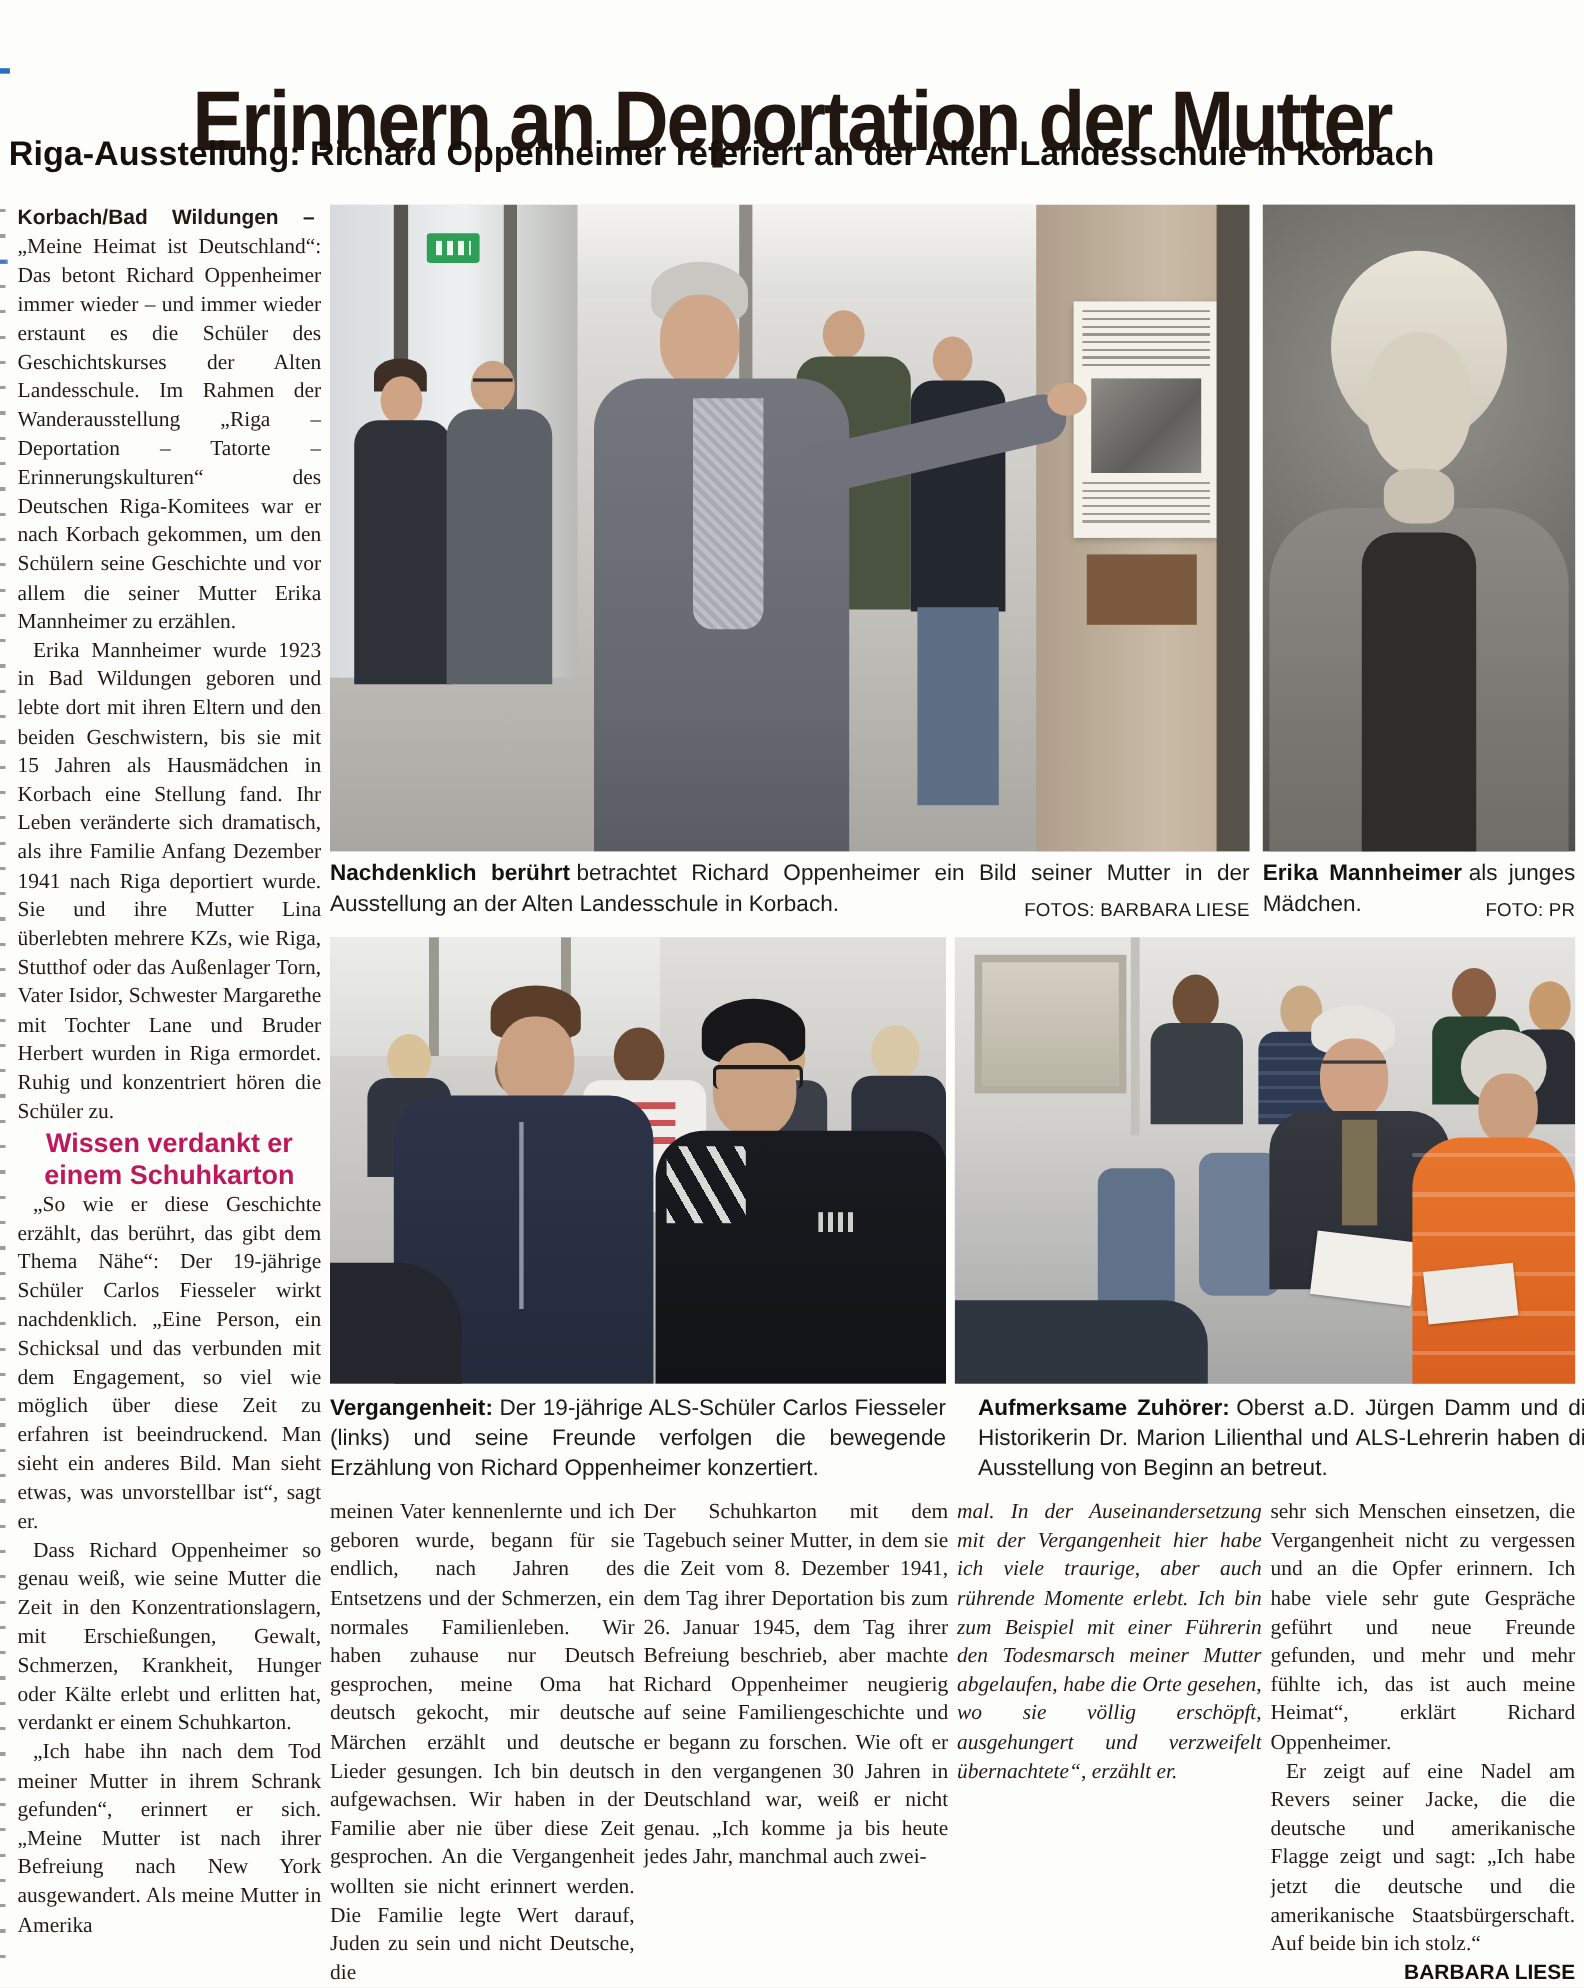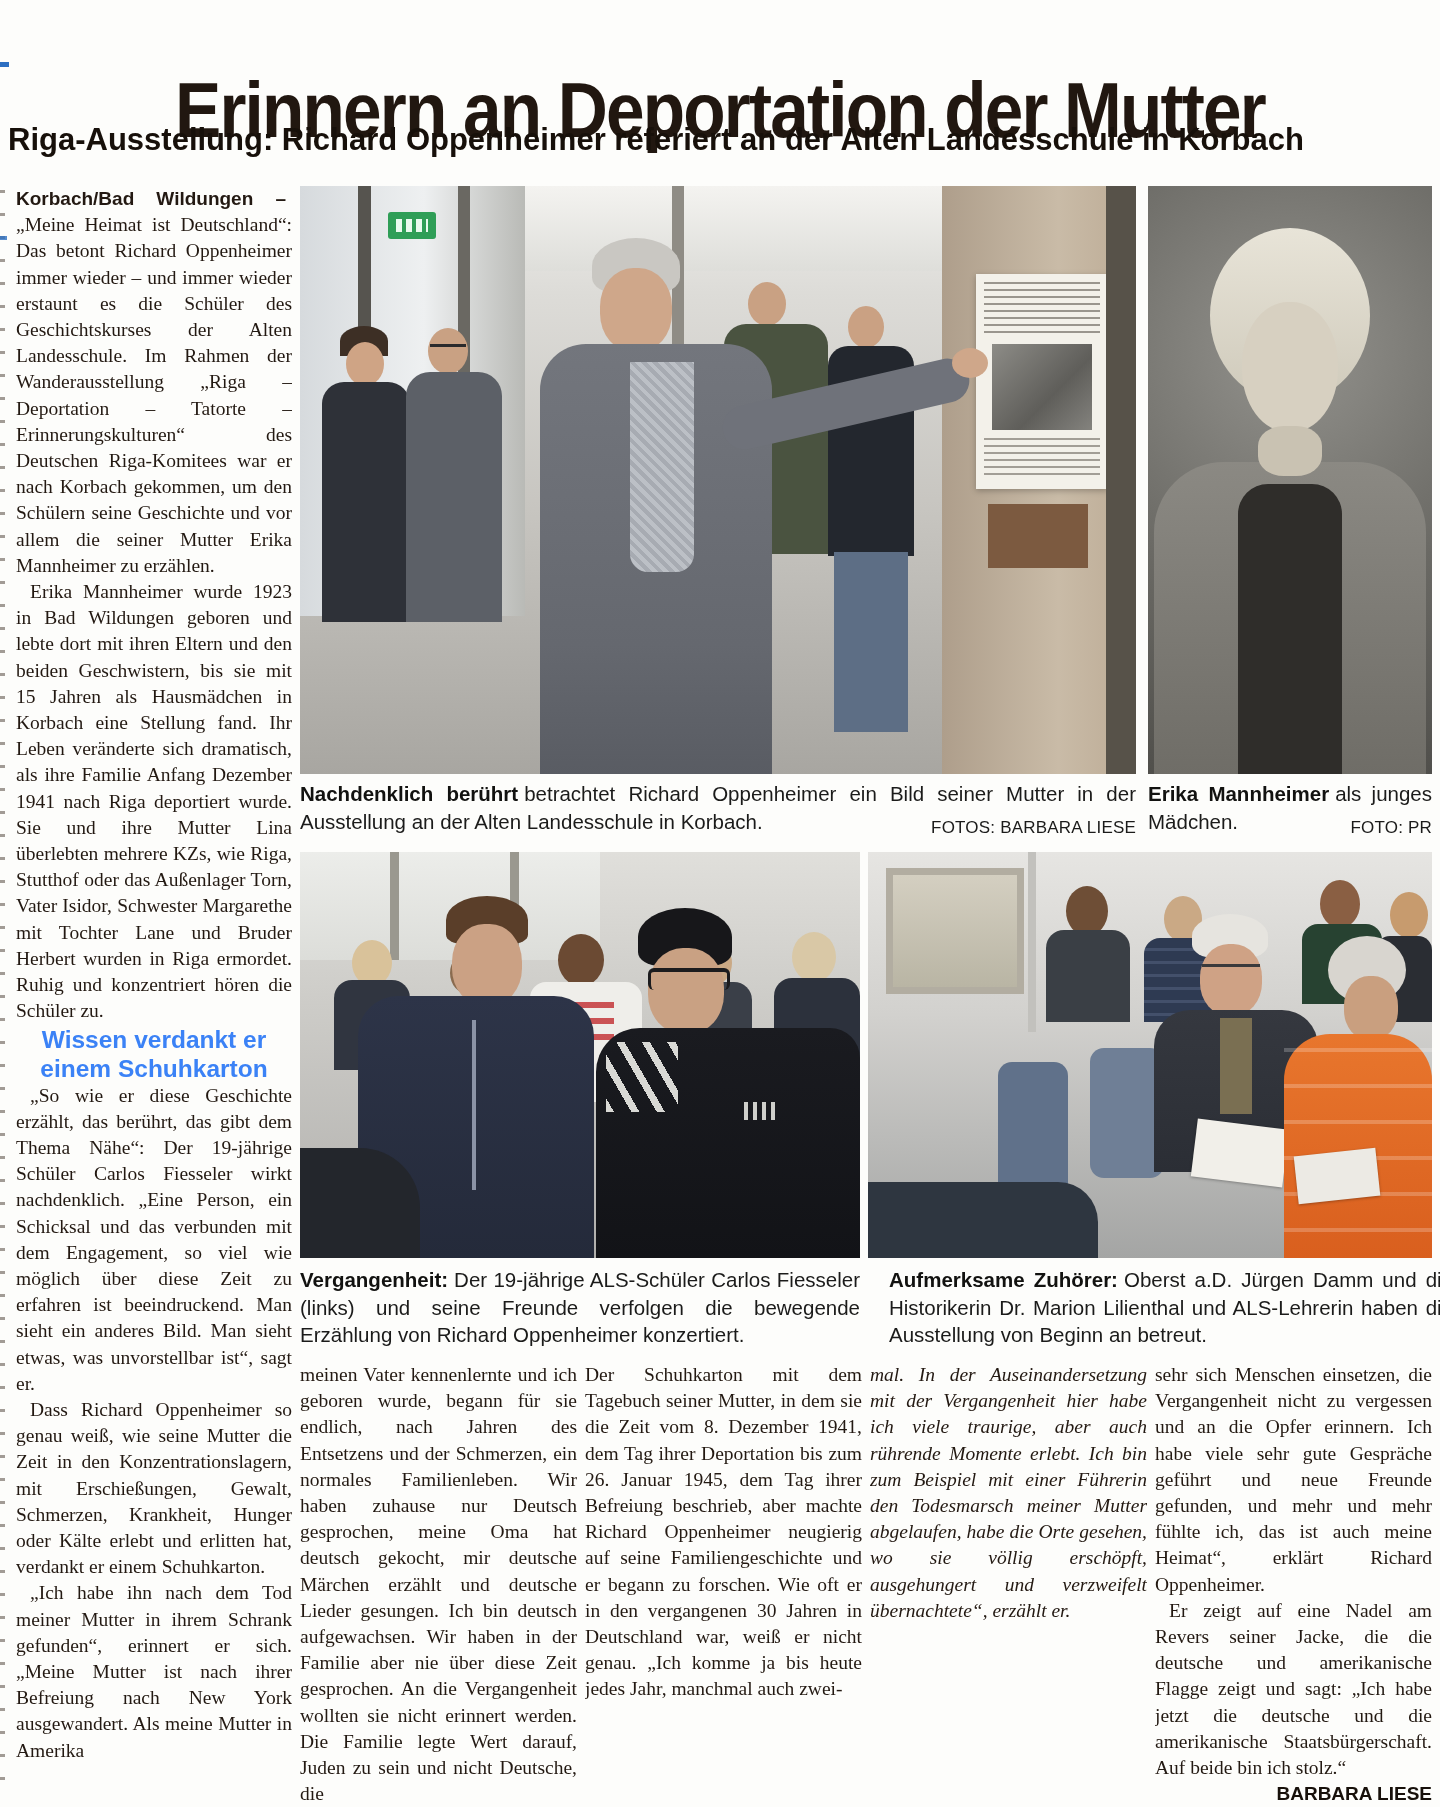--- a/index.html
+++ b/index.html
@@ -17,21 +17,21 @@
   .subheadline{position:absolute;top:122px;left:0;width:1312px;text-align:center;
     font-family:"Liberation Sans",sans-serif;font-weight:700;font-size:31px;color:#17100a;}
   
   .serifcol{font-family:"Liberation Serif","DejaVu Serif",serif;font-size:19.5px;line-height:26.2px;
     text-align:justify;color:#231912;}
   .serifcol p{margin:0;}
   .serifcol p + p{text-indent:14px;}
   .col-left{position:absolute;left:16px;top:186px;width:276px;height:1610px;overflow:hidden;}
   .dateline{font-family:"Liberation Sans",sans-serif;font-weight:700;font-size:19px;margin-right:6px;}
   .crosshead{font-family:"Liberation Sans",sans-serif;font-weight:700;font-size:24.5px;line-height:29px;
-    text-align:center;margin:20px 6px 16px 6px;color:#3b82f6;text-indent:0 !important;}
+    text-align:center;margin:20px 6px 16px 6px;color:#be185d;text-indent:0 !important;}
   .bottom-col{position:absolute;top:1362px;width:277px;height:442px;overflow:hidden;}
   .byline{font-family:"Liberation Sans",sans-serif;font-weight:700;font-size:19px;text-align:right;
     margin-top:8px;color:#17100a;text-indent:0 !important;}
   
   .caption{position:absolute;font-family:"Liberation Sans",sans-serif;font-size:20.5px;line-height:27.5px;
     color:#1b1b1a;text-align:justify;}
   .cap-lead{font-weight:700;margin-right:6px;color:#121210;}
   .credit{position:absolute;right:0;bottom:1px;font-family:"Liberation Sans",sans-serif;
     font-size:17px;letter-spacing:.2px;color:#1b1b1a;background:#fdfdfb;padding-left:10px;}
   

